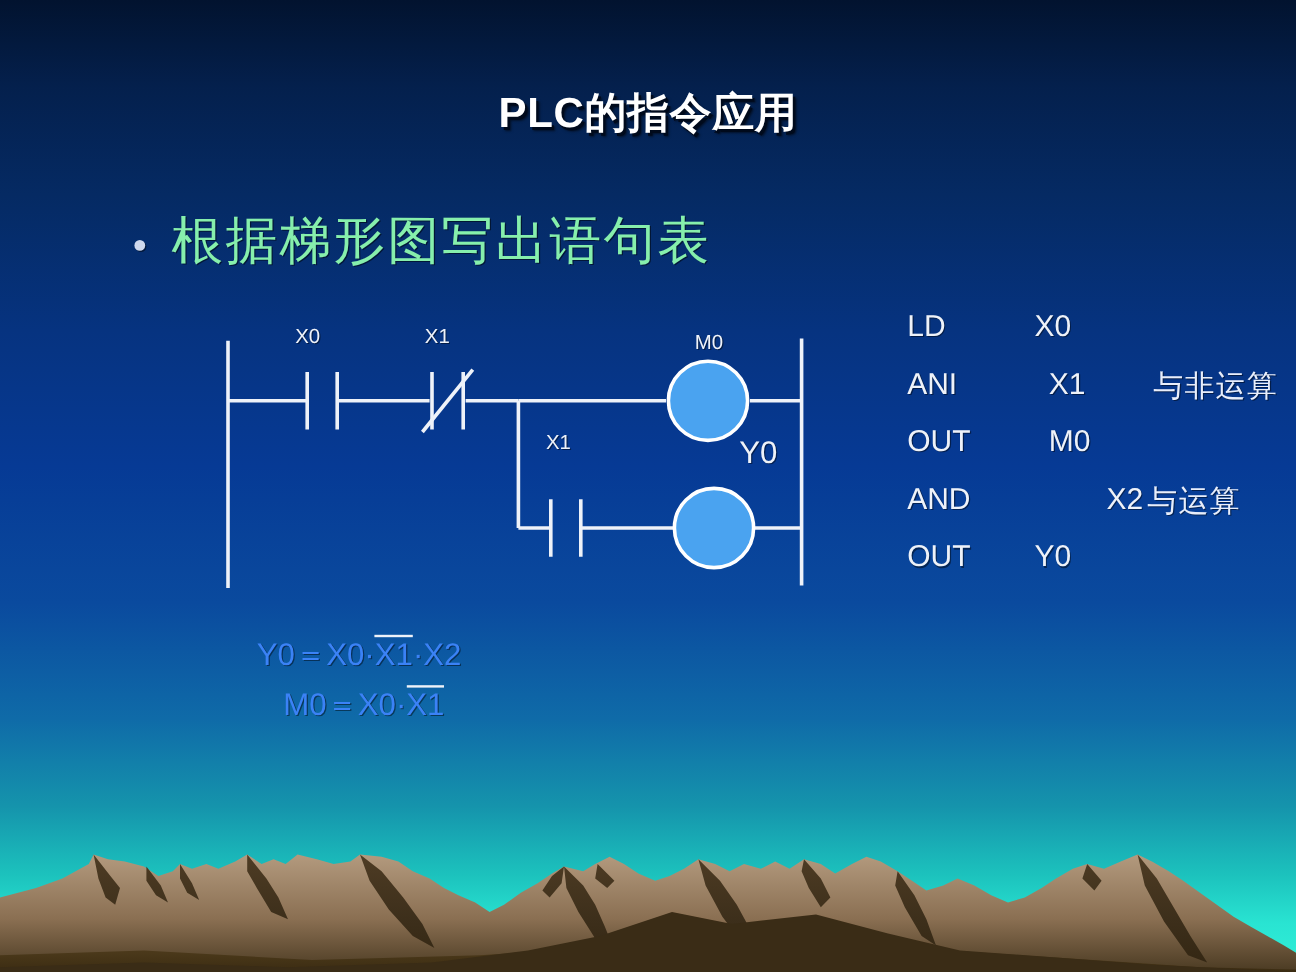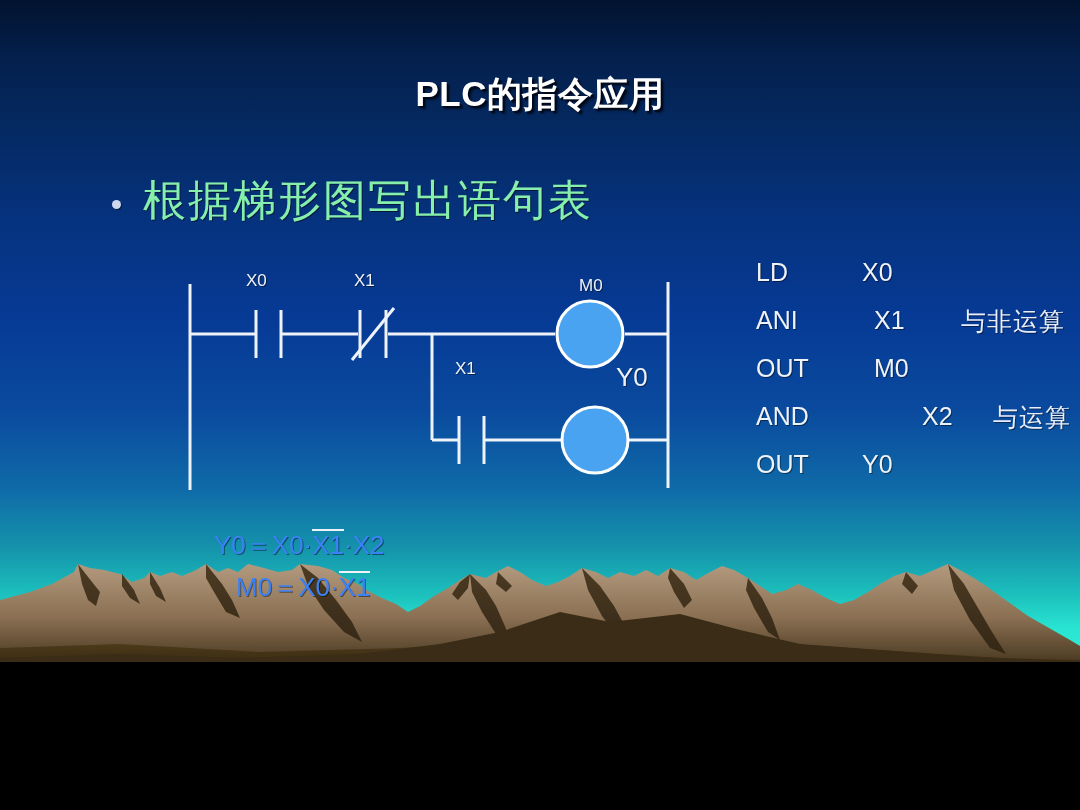--- a/index.html
+++ b/index.html
@@ -3,21 +3,21 @@
 <meta charset="utf-8">
 <style>
   html, body {
     margin: 0;
     padding: 0;
     background: #000;
   }
   #slide {
     position: relative;
     width: 1080px;
-    height: 662px;
+    height: 810px;
     overflow: hidden;
     font-family: "Liberation Sans", "DejaVu Sans", sans-serif;
     text-decoration: underline;
   }
   
   #sky {
     position: absolute;
     inset: 0;
     background: linear-gradient(to bottom,
         #02132f 0%,
@@ -285,21 +285,21 @@
       <span class="il-note">与非运算</span>
     </div>
     <div class="il-row">
       <span class="il-op">OUT</span>
       <span class="il-arg" style="left:118px;">M0</span>
       <span class="il-note"></span>
     </div>
     <div class="il-row">
       <span class="il-op">AND</span>
       <span class="il-arg" style="left:130px;margin-left:36px;">X2</span>
-      <span class="il-note" style="left:200px;margin-left:37px;">与运算</span>
+      <span class="il-note" style="left:200px;">与运算</span>
     </div>
     <div class="il-row">
       <span class="il-op">OUT</span>
       <span class="il-arg" style="left:106px;">Y0</span>
       <span class="il-note"></span>
     </div>
   </div>
 
   <div id="eqs">
     <div class="eq">

